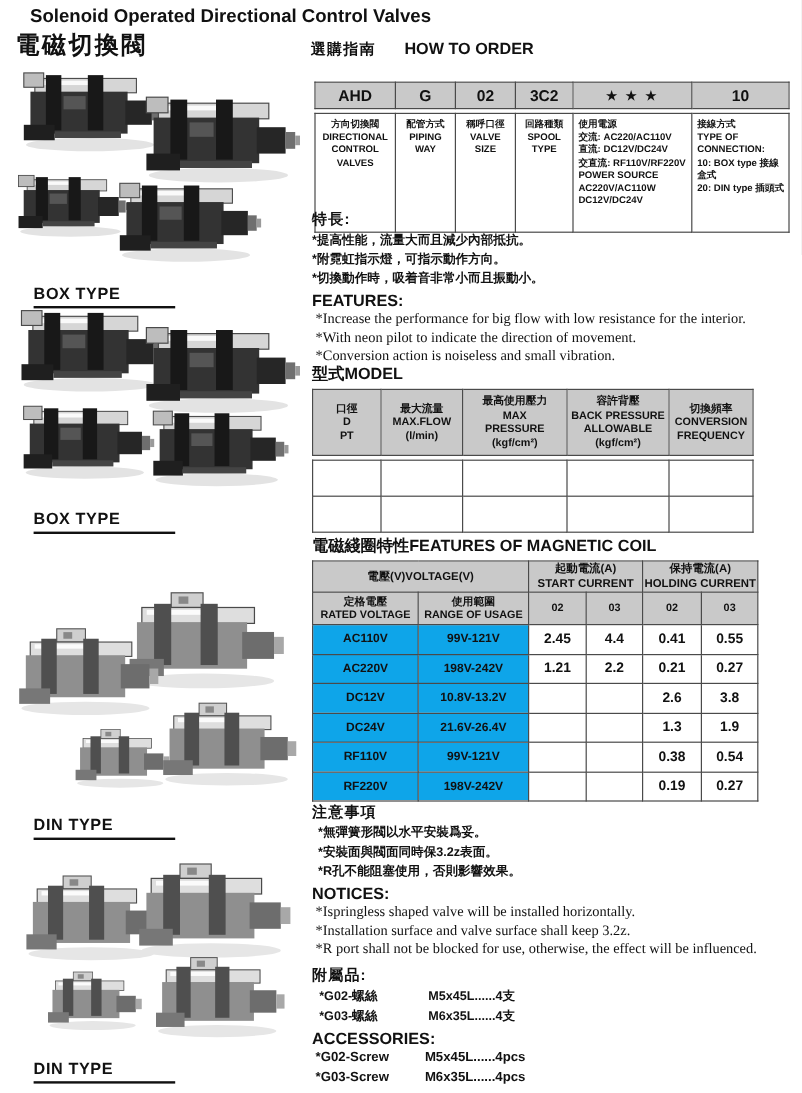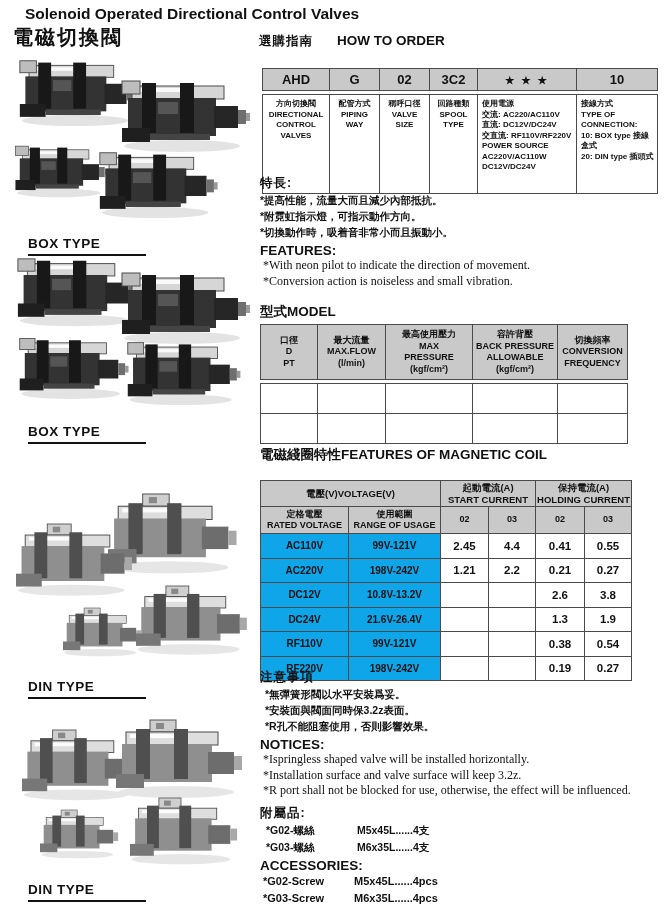--- a/index.html
+++ b/index.html
@@ -41,21 +41,21 @@
   #model-block{left:260px;top:303px;}
   #model-head-table,#model-body-table{width:367px;}
   #model-head-table th{
     background:#c9c9c9;font-size:9px;font-weight:bold;line-height:11.5px;
     text-align:center;vertical-align:middle;height:50px;padding:2px 1px;
   }
   #model-body-table{margin-top:3px;}
   #model-body-table td{height:29px;background:#fff;}
   
   #coil-block{left:260px;top:446px;}
-  #coil-table{width:371px;margin-top:16px;}
+  #coil-table{width:371px;margin-top:3px;}
   #coil-table .gh{background:#c9c9c9;font-size:9.5px;font-weight:bold;line-height:12px;text-align:center;height:25px;vertical-align:middle;}
   #coil-table .sh{background:#c9c9c9;font-size:9px;font-weight:bold;line-height:11.5px;text-align:center;height:26px;vertical-align:middle;}
   #coil-table .dv{font-size:11.5px;font-weight:bold;text-align:center;height:23.5px;vertical-align:middle;background:#fff;}
   #coil-table .rv{font-size:10px;font-weight:bold;text-align:center;background:#0ea5e9;}
   
   #acc-block{left:260px;top:805px;width:404px;}
   #acc-block .acc-line{font-size:10.5px;font-weight:bold;line-height:17px;padding-left:6px;}
   #acc-block .acc-line-en{font-size:11px;font-weight:bold;line-height:17px;padding-left:3px;}
   #acc-block .acc-name{display:inline-block;width:88px;}
   
@@ -213,20 +213,21 @@
 
   <div class="abs" id="features-block">
     <div class="sec-head-zh">特長:</div>
     <div class="bullets-zh">
       <div>*提高性能，流量大而且減少內部抵抗。</div>
       <div>*附霓虹指示燈，可指示動作方向。</div>
       <div>*切換動作時，吸着音非常小而且振動小。</div>
     </div>
     <div class="sec-head-en">FEATURES:</div>
     <div class="bullets-en">
+      <div>*Increase the performance for big flow with low resistance for the interior.</div>
       <div>*With neon pilot to indicate the direction of movement.</div>
       <div>*Conversion action is noiseless and small vibration.</div>
     </div>
   </div>
 
   <div class="abs" id="model-block">
     <div class="sec-head-en" style="margin:0 0 3px 0;">型式MODEL</div>
     <table id="model-head-table">
       <colgroup>
           <col style="width:57px">
@@ -368,21 +369,21 @@
   <div class="abs" id="notices-block">
     <div class="sec-head-zh">注意事項</div>
     <div class="bullets-zh" style="padding-left:5px;">
       <div>*無彈簧形閥以水平安裝爲妥。</div>
       <div>*安裝面與閥面同時保3.2z表面。</div>
       <div>*R孔不能阻塞使用，否則影響效果。</div>
     </div>
     <div class="sec-head-en">NOTICES:</div>
     <div class="bullets-en">
       <div>*Ispringless shaped valve will be installed horizontally.</div>
-      <div>*Installation surface and valve surface will keep 3.2z.</div>
+      <div>*Installation surface and valve surface shall keep 3.2z.</div>
       <div>*R port shall not be blocked for use, otherwise, the effect will be influenced.</div>
     </div>
   </div>
 
   <div class="abs" id="acc-block">
     <div class="sec-head-zh">附屬品:</div>
     <div class="acc-line">
       <span class="acc-name">*G02-螺絲</span>
       <span>M5x45L......4支</span>
     </div>

